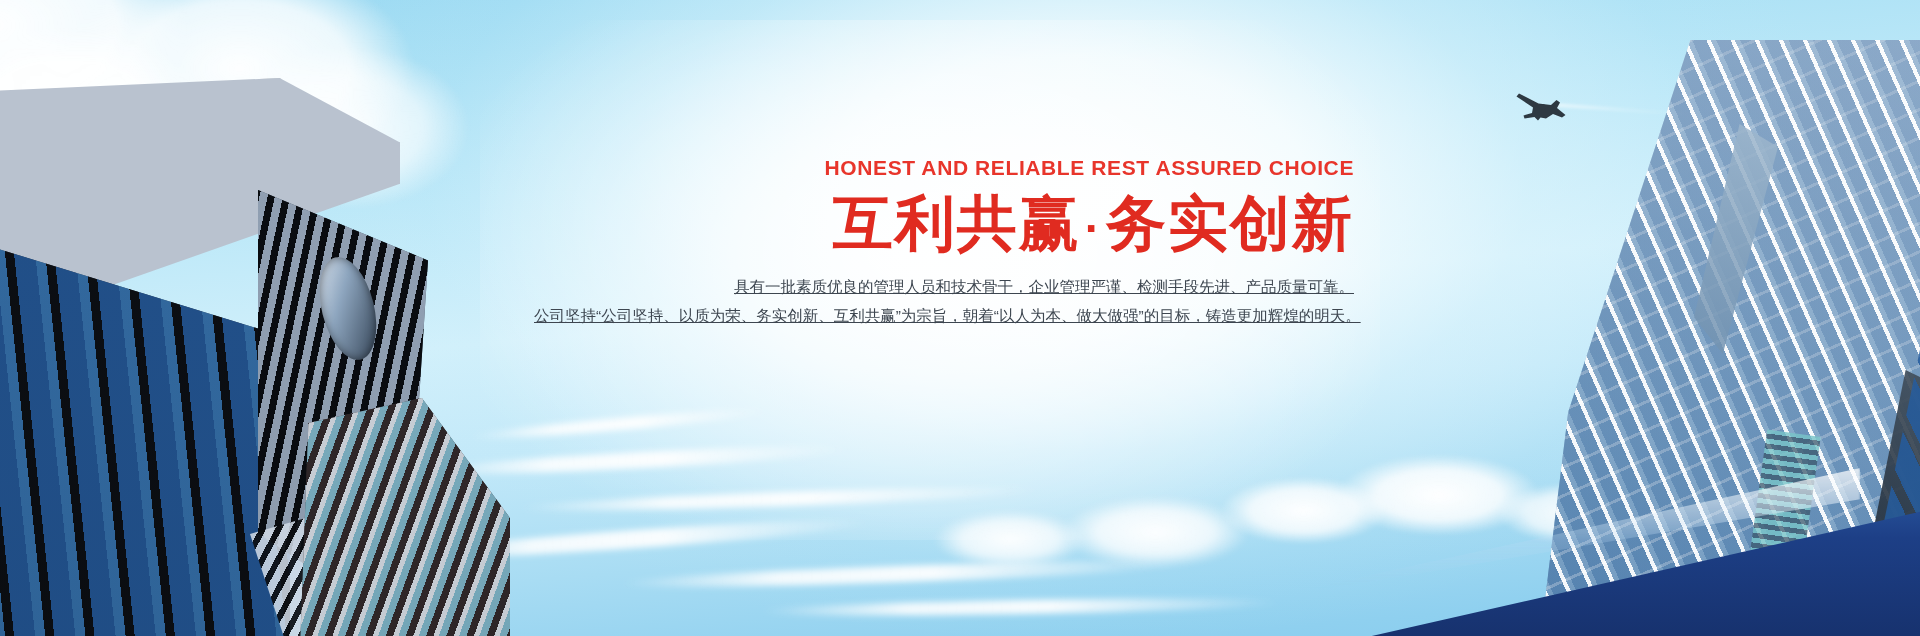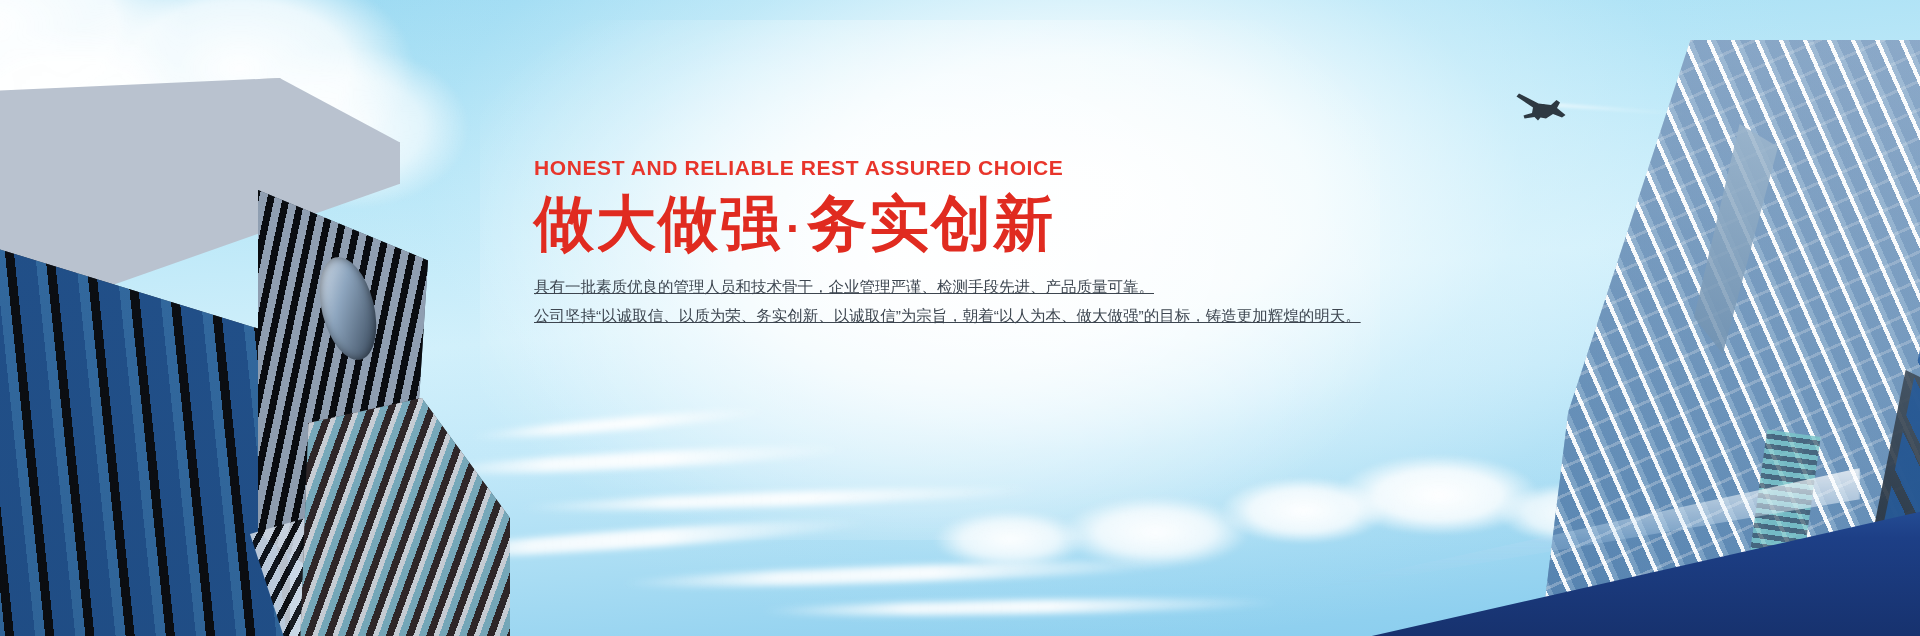--- a/index.html
+++ b/index.html
@@ -8,20 +8,21 @@
     width:1920px; height:636px;
     overflow:hidden;
     background:#ffffff;
     font-family:"Liberation Sans","DejaVu Sans",sans-serif;
   }
 
   .banner {
     position:relative;
     width:1920px; height:636px;
     overflow:hidden;
+    text-align:right;
   }
 
   
   .sky {
     position:absolute; inset:0;
     background:
       radial-gradient(ellipse 900px 520px at 56% 30%,
           rgba(255,255,255,0.97) 0%,
           rgba(250,254,255,0.85) 26%,
           rgba(225,246,253,0.45) 50%,
@@ -308,21 +309,21 @@
       <g fill="#2e3942">
         <path d="M25.5 19.5 L6 9.5 L3.5 12.5 L20 23.5 L19 29 L10.5 31.5 L11.5 34.5 L21.5 33 L25 36.5 L27.5 33.5 L33 34.5 L40 30 L49 33.5 L52.5 31 L44 24 L47 18.5 L43.5 16 L38 21 Z"></path>
         <path d="M22 22 L30 20 L36 22.5 L30 26 Z" opacity="0.85"></path>
       </g>
     </svg>
   </div>
 
   <div class="copy">
     <div class="eyebrow">HONEST AND RELIABLE  REST ASSURED CHOICE</div>
     <div class="headline">
-      <span>做大做强</span><span class="dot">·</span><span>务实创新</span>
+      <span>互利共赢</span><span class="dot">·</span><span>务实创新</span>
     </div>
     <div class="desc">
       <span class="desc-line">具有一批素质优良的管理人员和技术骨干，企业管理严谨、检测手段先进、产品质量可靠。</span>
-      <span class="desc-line">公司坚持“以诚取信、以质为荣、务实创新、以诚取信”为宗旨，朝着“以人为本、做大做强”的目标，铸造更加辉煌的明天。</span>
+      <span class="desc-line">公司坚持“公司坚持、以质为荣、务实创新、互利共赢”为宗旨，朝着“以人为本、做大做强”的目标，铸造更加辉煌的明天。</span>
     </div>
   </div>
 
 </div>
 
 </body></html>

